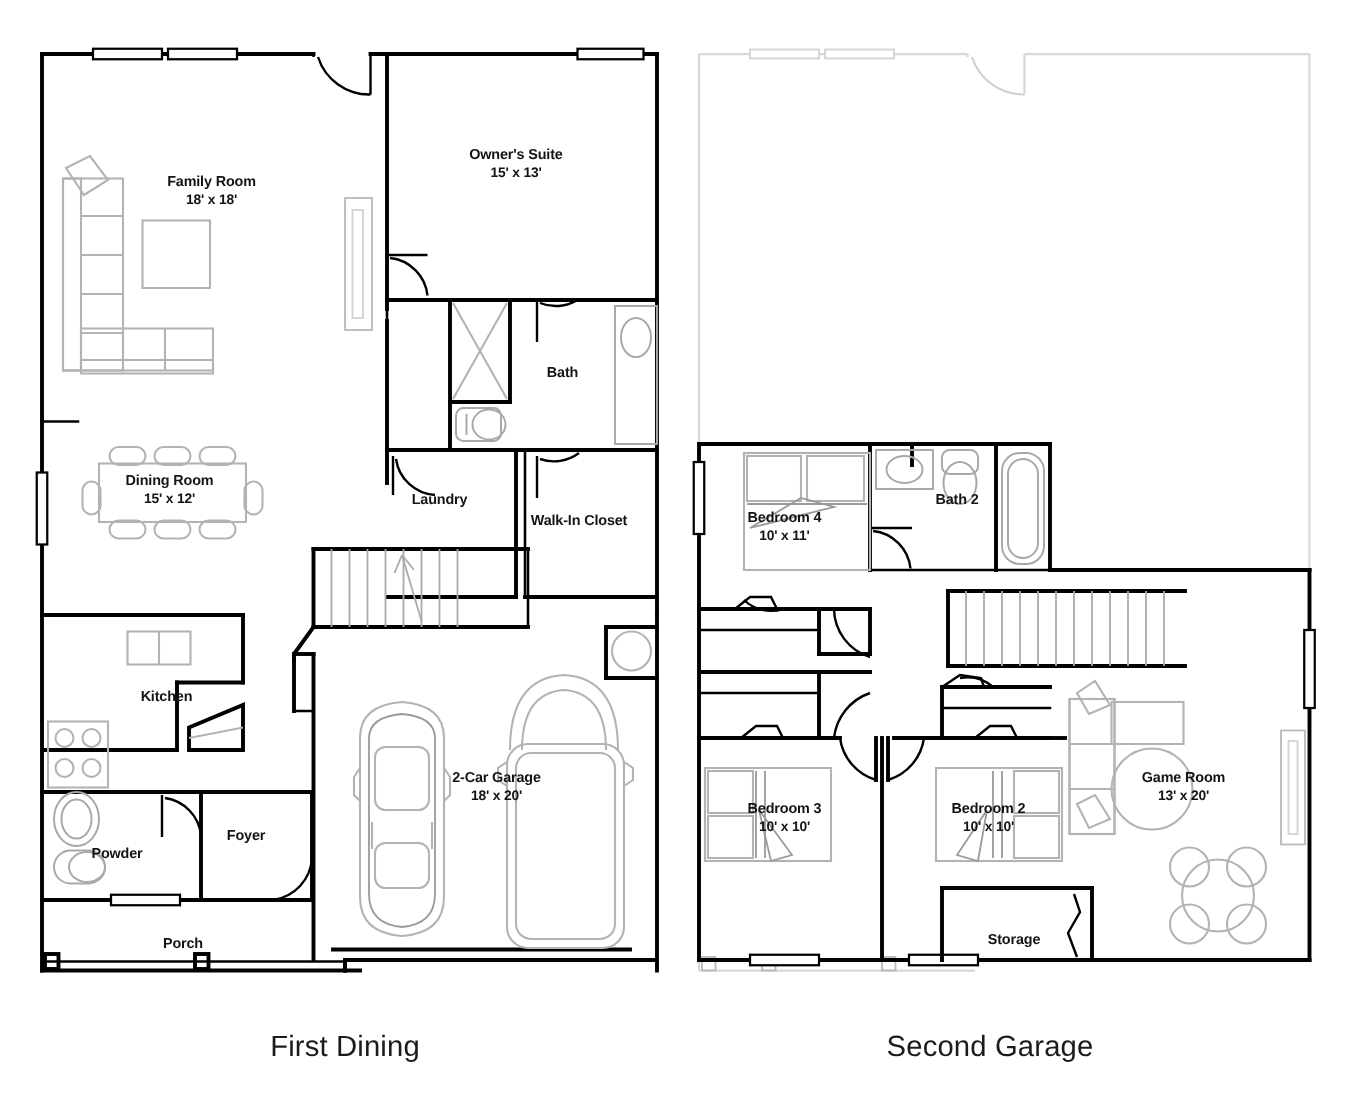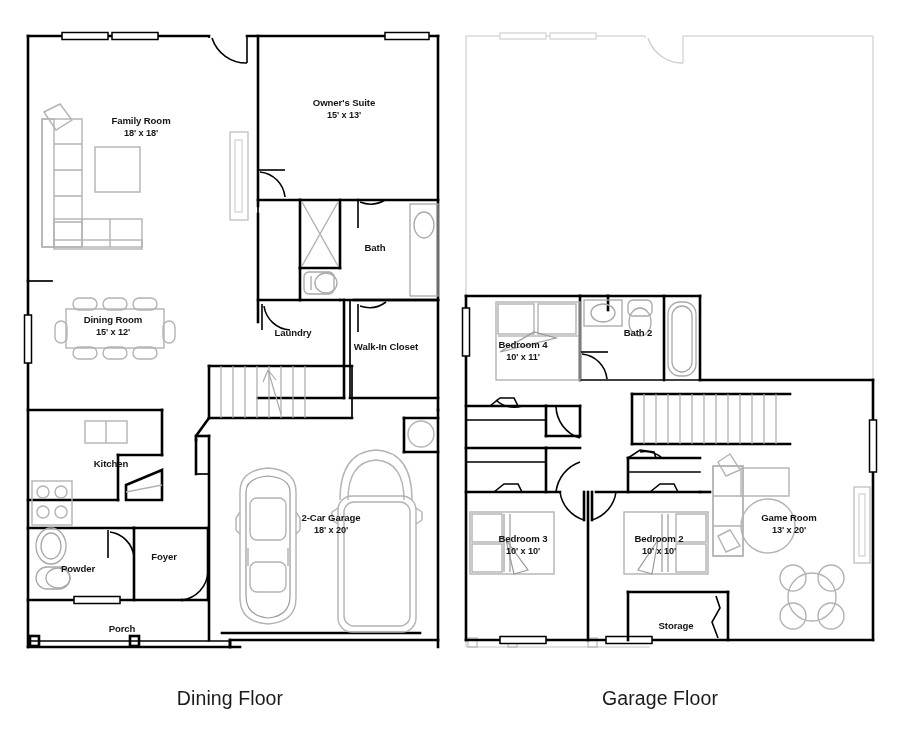--- a/index.html
+++ b/index.html
@@ -487,16 +487,16 @@
 
       <text class="rm-label" x="789" y="521">Game Room</text>
       <text class="rm-dim" x="789" y="533">13' x 20'</text>
 
       <text class="rm-label" x="676" y="629">Storage</text>
     </g>
   </g>
 
 </svg>
 
-<div class="floor-caption" id="cap-first">Dining Floor</div>
-<div class="floor-caption" id="cap-second">Garage Floor</div>
+<div class="floor-caption" id="cap-first">First Dining</div>
+<div class="floor-caption" id="cap-second">Second Garage</div>
 
 </div>
 
 </body></html>

